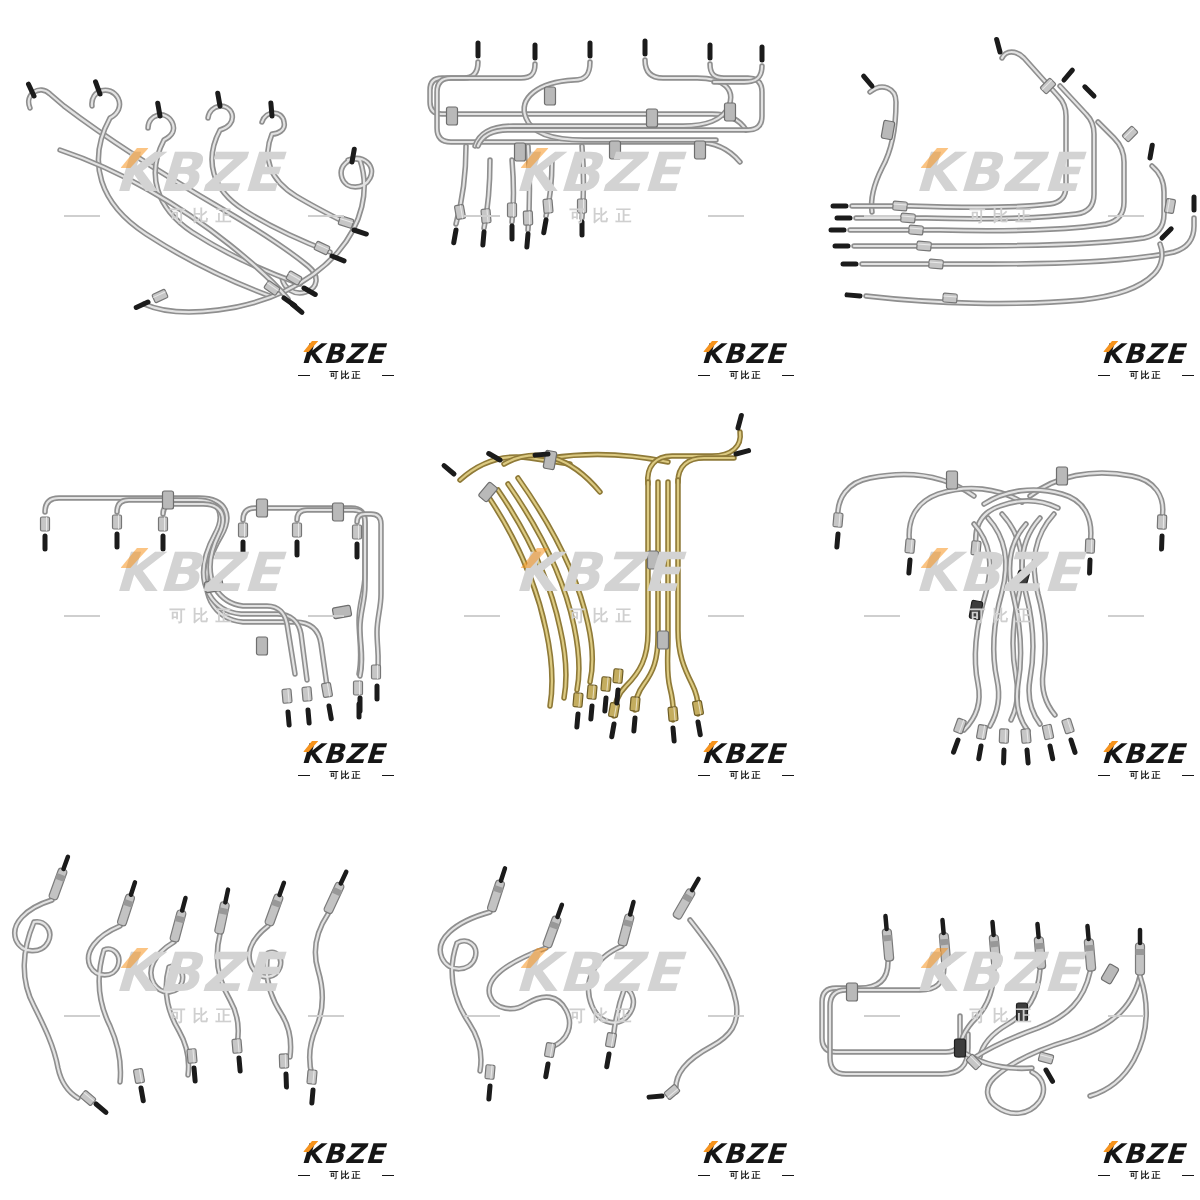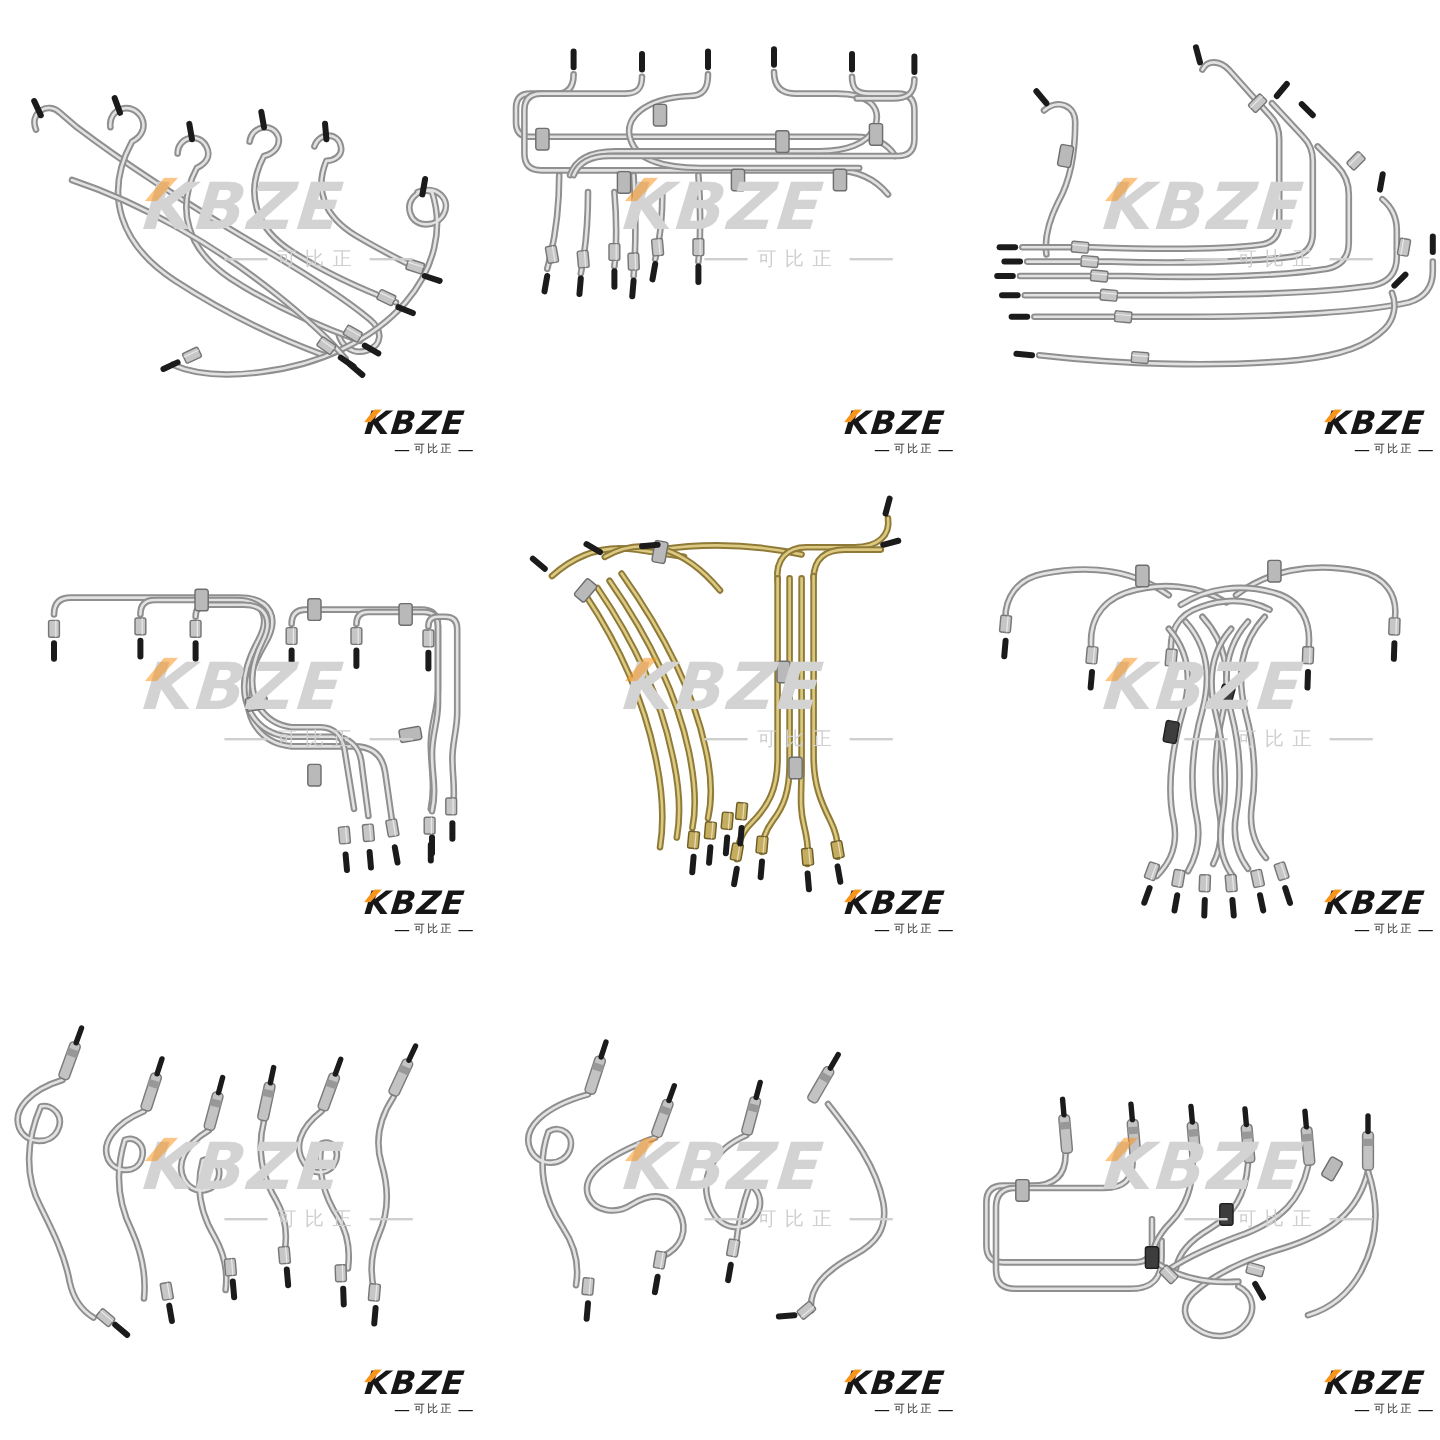--- a/index.html
+++ b/index.html
@@ -5,21 +5,21 @@
   html,body{margin:0;padding:0;background:#fff;}
   body{width:1200px;height:1200px;font-family:"DejaVu Sans","Liberation Sans",sans-serif;overflow:hidden;}
   .grid{display:grid;grid-template-columns:repeat(3,400px);grid-template-rows:repeat(3,400px);width:1200px;height:1200px;background:#fff;}
   .cell{position:relative;background:#fff;overflow:hidden;}
   svg.art{position:absolute;left:0;top:0;width:400px;height:400px;display:block;}
   
   .brand{position:absolute;text-align:center;line-height:1;white-space:nowrap;pointer-events:none;}
   .brand .word{position:relative;display:inline-block;font-weight:bold;font-style:italic;transform:skewX(-6deg);}
   .brand .flash{position:absolute;display:block;background:var(--orange,#F7941D);
       clip-path:polygon(0 100%,55% 0,100% 0,38% 100%);}
-  .brand .sub{display:flex;align-items:center;justify-content:flex-end;font-weight:normal;}
+  .brand .sub{display:flex;align-items:center;justify-content:space-between;font-weight:bold;}
   .brand .dashline{display:block;height:2px;background:currentColor;}
   
   .brand.wm{left:64px;top:146px;width:280px;color:#d3d3d3;}
   .brand.wm .word{font-size:54px;letter-spacing:2px;color:#d3d3d3;}
   .brand.wm .flash{width:26px;height:20px;left:0;top:2px;opacity:.55;}
   .brand.wm .sub{margin-top:8px;font-size:16px;letter-spacing:7px;color:#cfcfcf;gap:8px;}
   .brand.wm .dashline{width:36px;height:2px;}
   
   .brand.logo{left:298px;top:340px;width:96px;color:var(--brand-black,#161616);}
   .brand.logo .word{font-size:27px;letter-spacing:1px;color:var(--brand-black,#161616);}

